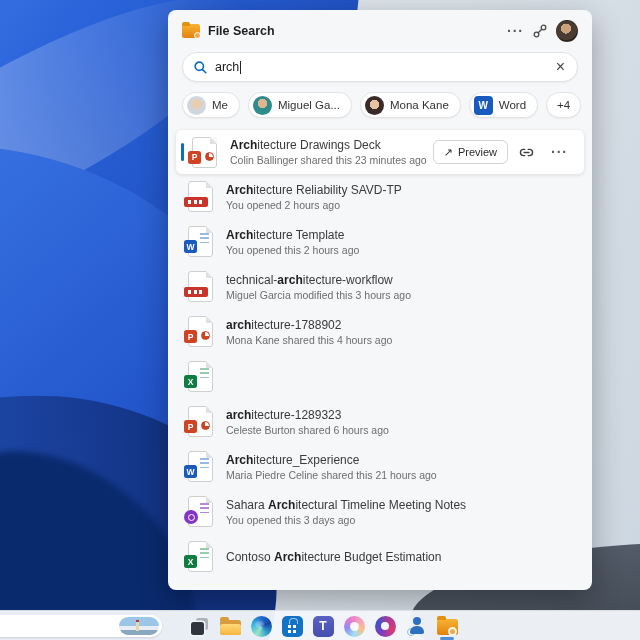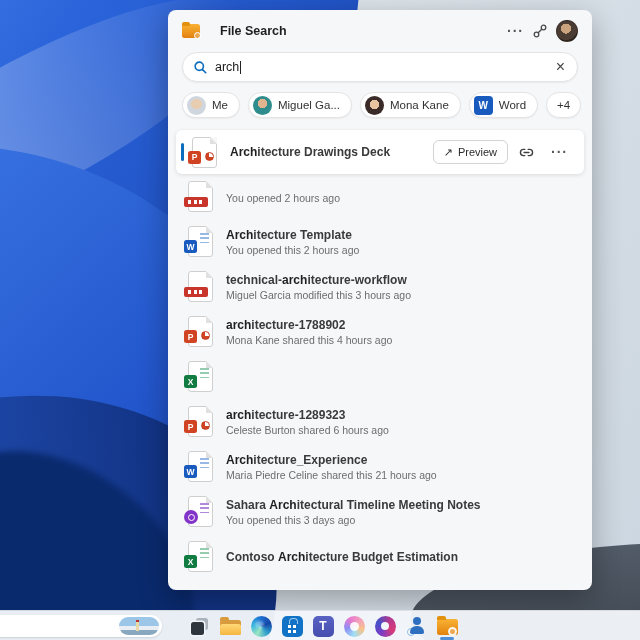--- a/index.html
+++ b/index.html
@@ -23,21 +23,21 @@
         background:#0a2a6e; filter:blur(3px); }
   #r6 { width:430px; height:120px; left:410px; top:545px; transform:rotate(-4deg);
         background:linear-gradient(180deg,#3c4552,#232a33); opacity:.85; }
 
   
   #panel { position:absolute; left:168px; top:10px; width:424px; height:580px;
     background:#f6f7f9; border-radius:8px; box-shadow:0 10px 30px rgba(0,0,0,.30);
     padding:8px 0 0 0; overflow:hidden; }
 
   .ph { display:flex; align-items:center; height:26px; padding:0 14px; }
-  .ph-title { font-size:12.5px; font-weight:bold; color:#1f1f1f; margin-left:20px;text-align:center; }
+  .ph-title { font-size:12.5px; font-weight:bold; color:#1f1f1f; margin-left:8px;text-align:center; }
   .ph-spacer { flex:1; }
   .glyph-btn { font-size:14px; font-weight:bold; color:#555; letter-spacing:1px;
     padding:0 6px; cursor:default; line-height:20px; }
   .share-svg { width:16px; height:16px; margin:0 8px 0 2px; }
   .share-svg circle, .share-svg path { stroke:#4a4a4a; stroke-width:1.3; fill:none; }
   .avatar-lg { width:22px; height:22px; border-radius:50%;
     background:radial-gradient(circle at 45% 38%, #caa37e 0 30%, #4a3b33 31% 68%, #2e2722 69%);
     border:1px solid rgba(0,0,0,.12); }
 
   
@@ -75,21 +75,21 @@
               display:flex; align-items:center; justify-content:center; }
 
   
   #results { margin-top:12px; }
   .row { position:relative; display:flex; align-items:center; height:45px; padding:0 14px 0 20px; }
   .row.selected { height:44px; margin:0 8px; padding:0 10px 0 16px; background:#fff;
     border-radius:6px; box-shadow:0 1px 4px rgba(0,0,0,.12); }
   .accent { position:absolute; left:5px; top:50%; transform:translateY(-50%);
     width:3px; height:18px; border-radius:2px; background:#0f6cbd; }
   .meta { margin-left:13px; min-width:0; flex:1; }
-  .title { font-size:12px; color:#3a3a3a; white-space:nowrap; overflow:hidden; text-overflow:ellipsis;font-weight:bold; }
+  .title { font-size:12px; color:#3a3a3a; white-space:nowrap; overflow:hidden; text-overflow:ellipsis; }
   .title b { color:#1f1f1f; }
   .sub { font-size:10.5px; color:#6d6d6d; margin-top:2px; white-space:nowrap; }
   .actions { display:flex; align-items:center; gap:10px; margin-left:8px; }
   .preview-btn { display:flex; align-items:center; gap:5px; height:24px; padding:0 10px;
     background:#fff; border:1px solid #d3d3d3; border-radius:6px; font-size:11px; color:#2b2b2b;
     font-family:"Liberation Sans", sans-serif; }
   .link-svg { width:17px; height:17px; }
   .link-svg path { stroke:#3f3f3f; stroke-width:1.3; fill:none; stroke-linecap:round; }
 
   
@@ -252,20 +252,21 @@
     <span class="accent"></span>
     <div class="fi ppt">
       <span class="page"></span>
 
       <span class="badge">P</span>
       <span class="pie"></span>
 
     </div>
     <div class="meta">
       <div class="title"><span class="t-pre"></span><b class="t-bold">Arch</b><span class="t-post">itecture Drawings Deck</span></div>
+      <div class="sub">Colin Ballinger shared this 23 minutes ago</div>
     </div>
     <div class="actions">
       <button class="preview-btn">
               <span class="arr">↗</span>
               <span class="pv-label">Preview</span>
             </button>
       <svg class="link-svg" viewBox="0 0 16 16">
         <path d="M6.4 5.1 H5.2 a2.9 2.9 0 0 0 0 5.8 h1.2"></path>
         <path d="M9.6 5.1 h1.2 a2.9 2.9 0 0 1 0 5.8 H9.6"></path>
         <path d="M5.7 8 h4.6"></path>
@@ -275,20 +276,21 @@
   </div>
         <div class="row">
 
     <div class="fi pdf">
       <span class="page"></span>
 
       <span class="band"></span>
 
     </div>
     <div class="meta">
+      <div class="title"><span class="t-pre"></span><b class="t-bold">Arch</b><span class="t-post">itecture Reliability SAVD-TP</span></div>
       <div class="sub">You opened 2 hours ago</div>
     </div>
 
   </div>
         <div class="row">
 
     <div class="fi word">
       <span class="page"></span>
       <span class="lines"></span>
       <span class="badge">W</span>

